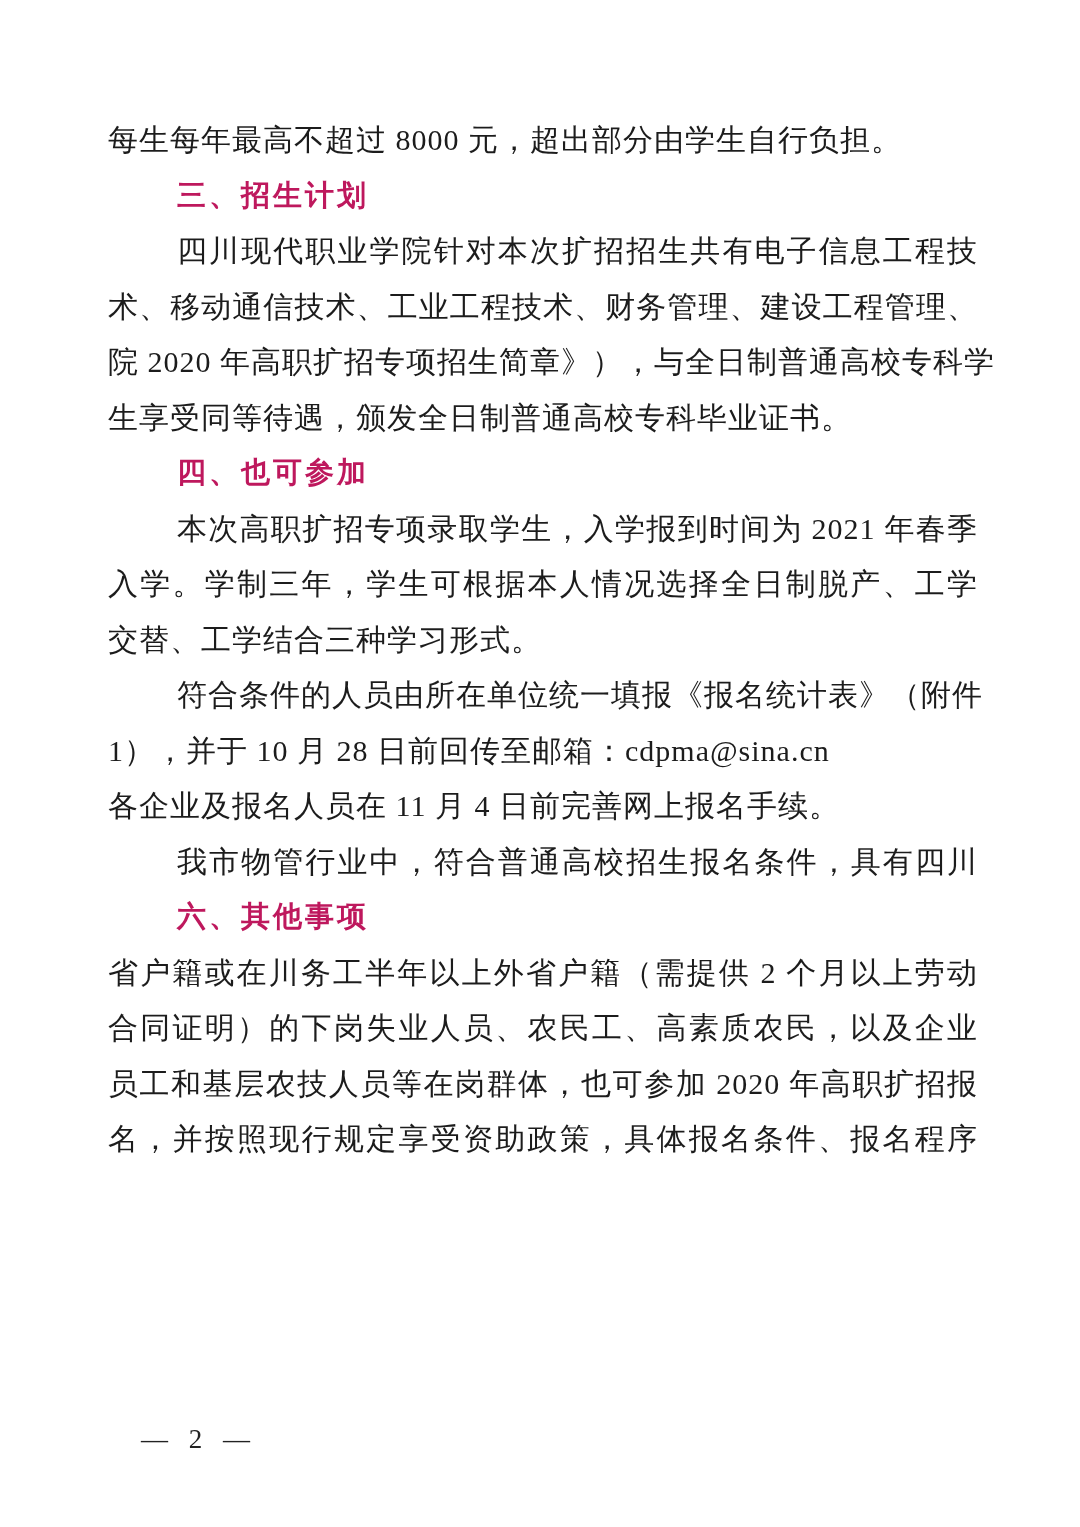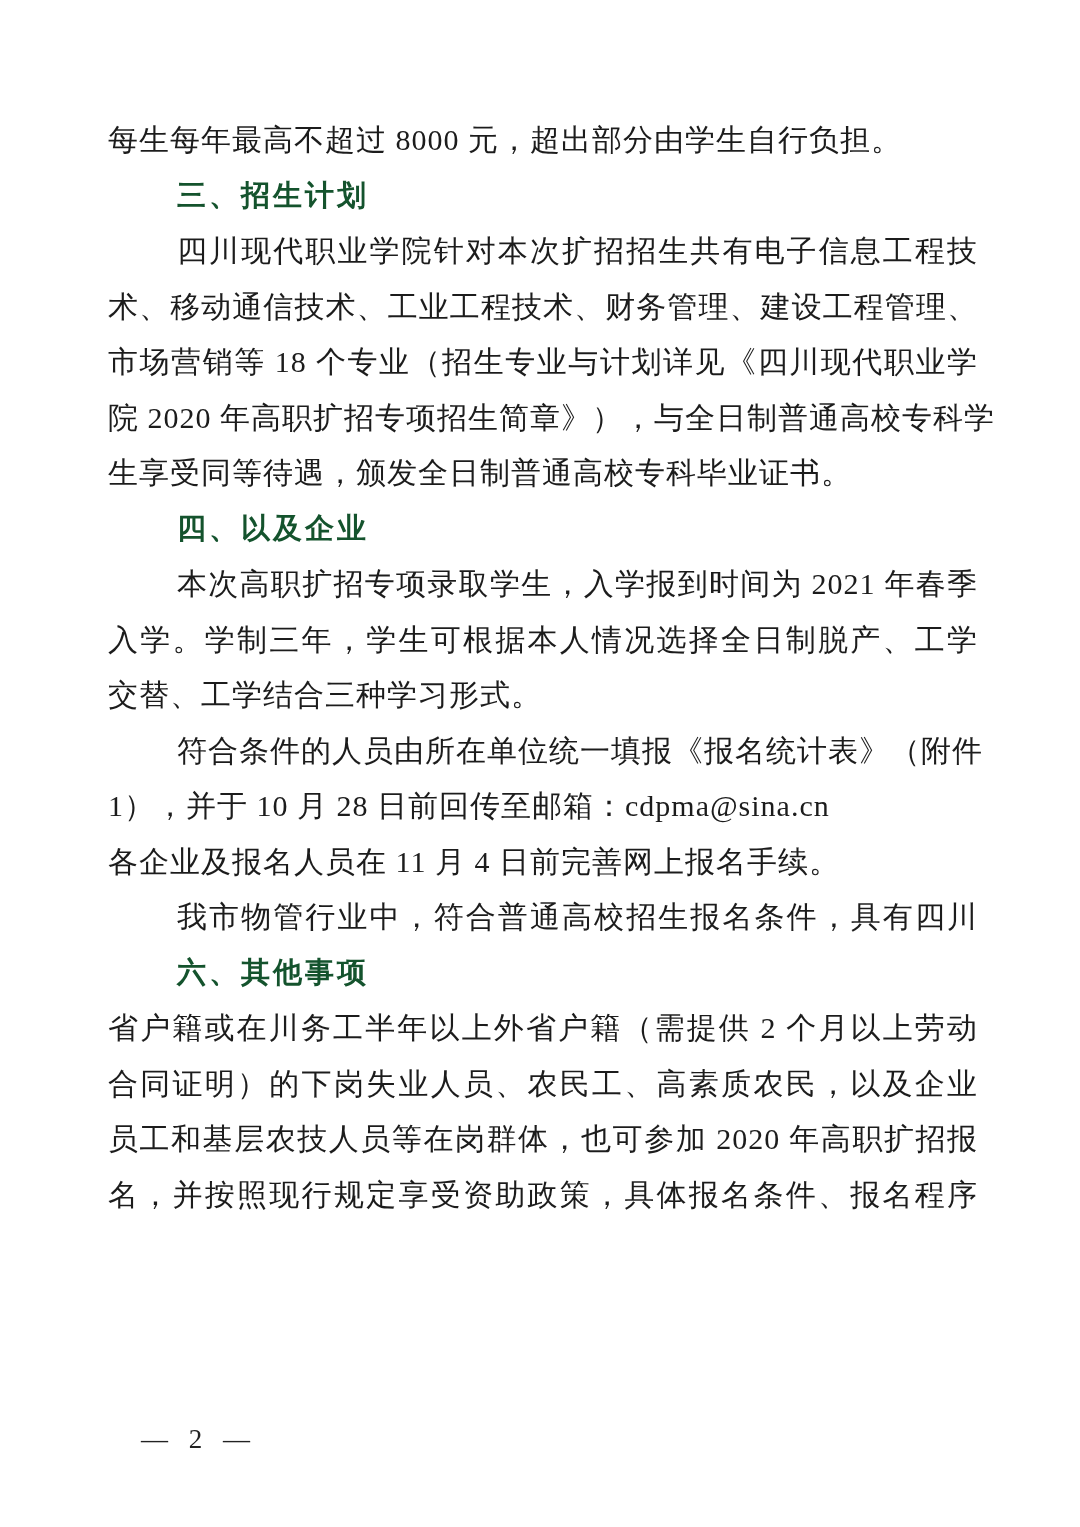--- a/index.html
+++ b/index.html
@@ -40,21 +40,21 @@
     text-align: justify;
     text-align-last: justify;
   }
   
   .indent {
     text-indent: 69px;
   }
   .heading {
     font-family: "Liberation Sans", "DejaVu Sans", sans-serif;
     font-weight: bold;
-    color: #14532d;
+    color: #be185d;
     font-size: 29px;
     letter-spacing: 3px;
     text-indent: 69px;
   }
   .footer {
     position: absolute;
     left: 141px;
     top: 1419px;
     height: 40px;
     line-height: 40px;
@@ -65,24 +65,23 @@
 </style>
 </head>
 <body>
 
 <div class="page">
   <div class="content">
     <div class="line">每生每年最高不超过 8000 元，超出部分由学生自行负担。</div>
     <div class="line heading">三、招生计划</div>
     <div class="line fill indent">四川现代职业学院针对本次扩招招生共有电子信息工程技</div>
     <div class="line fill">术、移动通信技术、工业工程技术、财务管理、建设工程管理、</div>
-    <div class="line fill">市场营销等 18 个专业（招生专业与计划详见《四川现代职业学</div>
     <div class="line fill">院 2020 年高职扩招专项招生简章》），与全日制普通高校专科学</div>
     <div class="line">生享受同等待遇，颁发全日制普通高校专科毕业证书。</div>
-    <div class="line heading">四、以及企业</div>
+    <div class="line heading">四、也可参加</div>
     <div class="line fill indent">本次高职扩招专项录取学生，入学报到时间为 2021 年春季</div>
     <div class="line fill">入学。学制三年，学生可根据本人情况选择全日制脱产、工学</div>
     <div class="line">交替、工学结合三种学习形式。</div>
     <div class="line fill indent">符合条件的人员由所在单位统一填报《报名统计表》（附件</div>
     <div class="line">1），并于 10 月 28 日前回传至邮箱：cdpma@sina.cn</div>
     <div class="line">各企业及报名人员在 11 月 4 日前完善网上报名手续。</div>
     <div class="line fill indent">我市物管行业中，符合普通高校招生报名条件，具有四川</div>
     <div class="line heading">六、其他事项</div>
     <div class="line fill">省户籍或在川务工半年以上外省户籍（需提供 2 个月以上劳动</div>
     <div class="line fill">合同证明）的下岗失业人员、农民工、高素质农民，以及企业</div>

